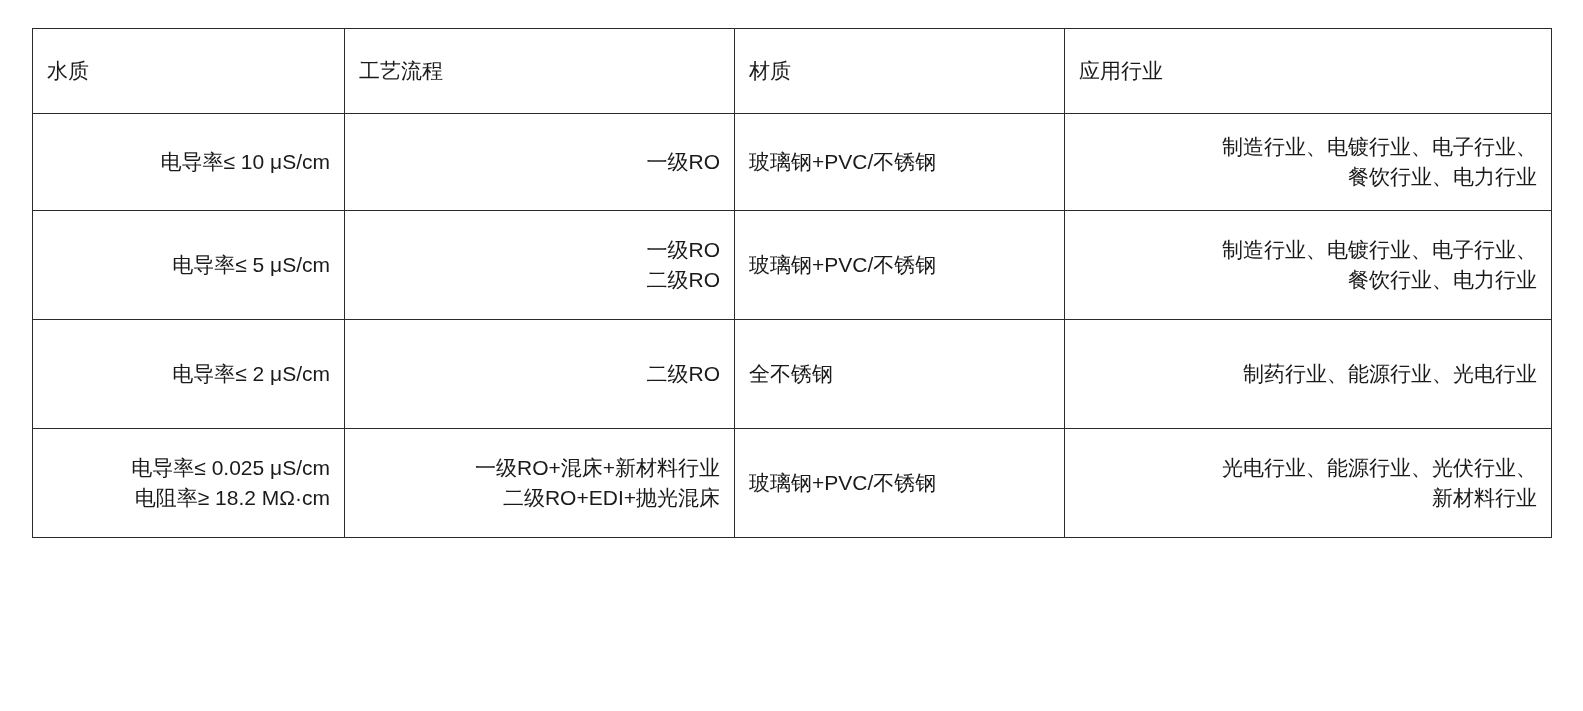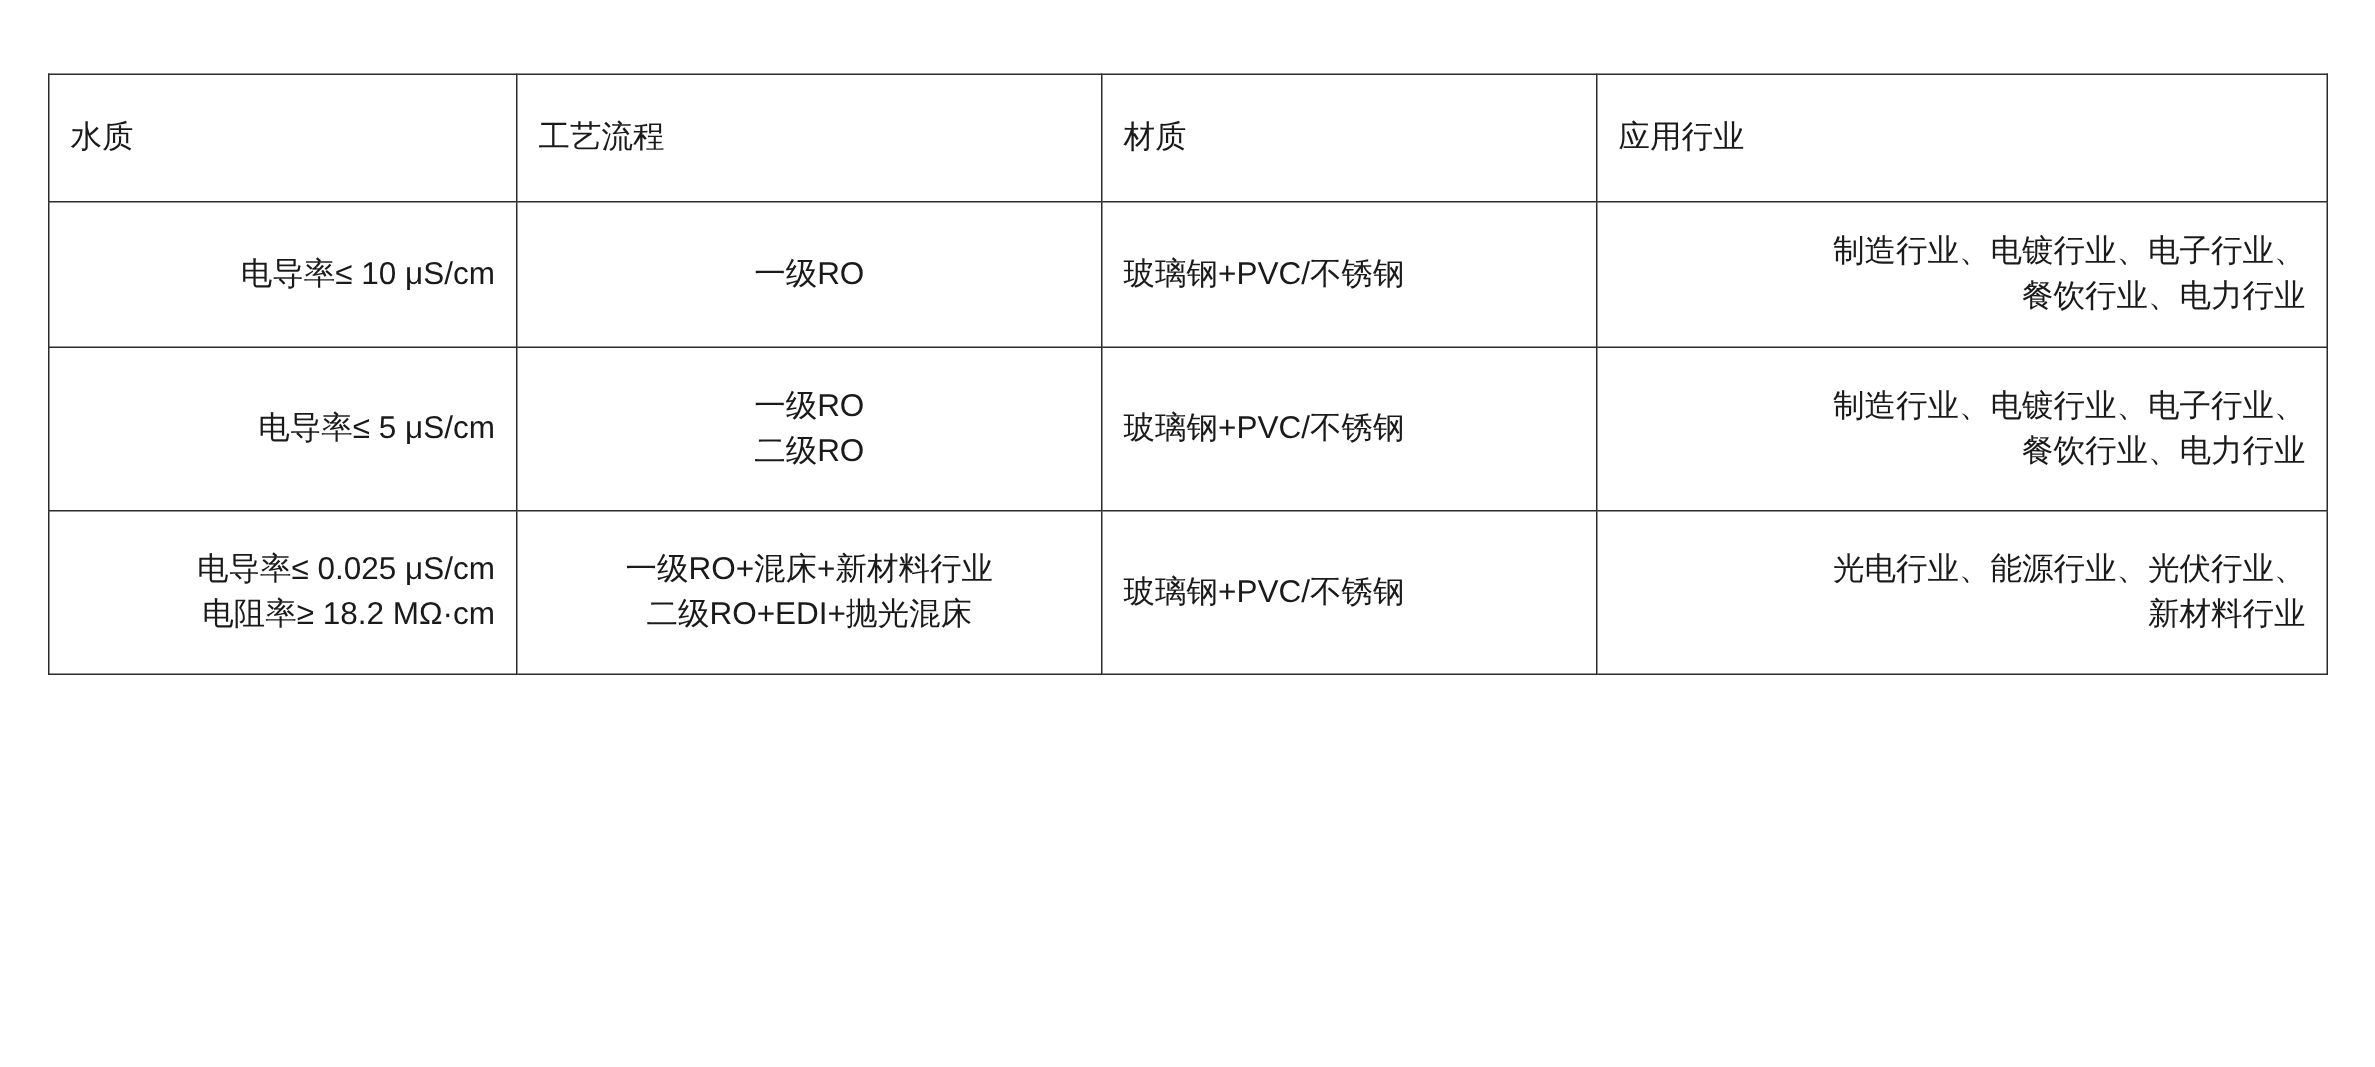--- a/index.html
+++ b/index.html
@@ -13,21 +13,20 @@
     font-family: "Liberation Sans", "DejaVu Sans", sans-serif;
     color: #1a1a1a;
     overflow: hidden;
   }
   .page {
     position: relative;
     width: 1583px;
     height: 650px;
     box-sizing: border-box;
     padding: 28px 32px 0 32px;
-    margin-top: 21px;
   }
   table.spec {
     border-collapse: collapse;
     width: 1519px;
     table-layout: fixed;
     background: #fff;
   }
   table.spec td,
   table.spec th {
     border: 1px solid #2b2b2b;
@@ -47,21 +46,21 @@
   col.c1 { width: 312px; }
   col.c2 { width: 390px; }
   col.c3 { width: 330px; }
   col.c4 { width: 487px; }
 
   td.col-quality {
     text-align: right;
     padding-left: 20px;
   }
   td.col-process {
-    text-align: center;
+    text-align: right;
     padding-left: 20px;
   }
   td.col-material {
     text-align: left;
   }
   td.col-industry {
     text-align: right;
     padding-left: 20px;
   }
   .line {
@@ -118,20 +117,32 @@
           <span class="line">一级RO</span>
           <span class="line">二级RO</span>
         </td>
         <td class="col-material">玻璃钢+PVC/不锈钢</td>
         <td class="col-industry">
           <span class="line">制造行业、电镀行业、电子行业、</span>
           <span class="line">餐饮行业、电力行业</span>
         </td>
       </tr>
 
+      <tr class="r3">
+        <td class="col-quality">
+          <span class="line">电导率≤ 2 μS/cm</span>
+        </td>
+        <td class="col-process">
+          <span class="line">二级RO</span>
+        </td>
+        <td class="col-material">全不锈钢</td>
+        <td class="col-industry">
+          <span class="line">制药行业、能源行业、光电行业</span>
+        </td>
+      </tr>
 
 
 
       <tr class="r6">
         <td class="col-quality">
           <span class="line">电导率≤ 0.025 μS/cm</span>
           <span class="line">电阻率≥ 18.2 MΩ·cm</span>
         </td>
         <td class="col-process">
           <span class="line">一级RO+混床+新材料行业</span>

